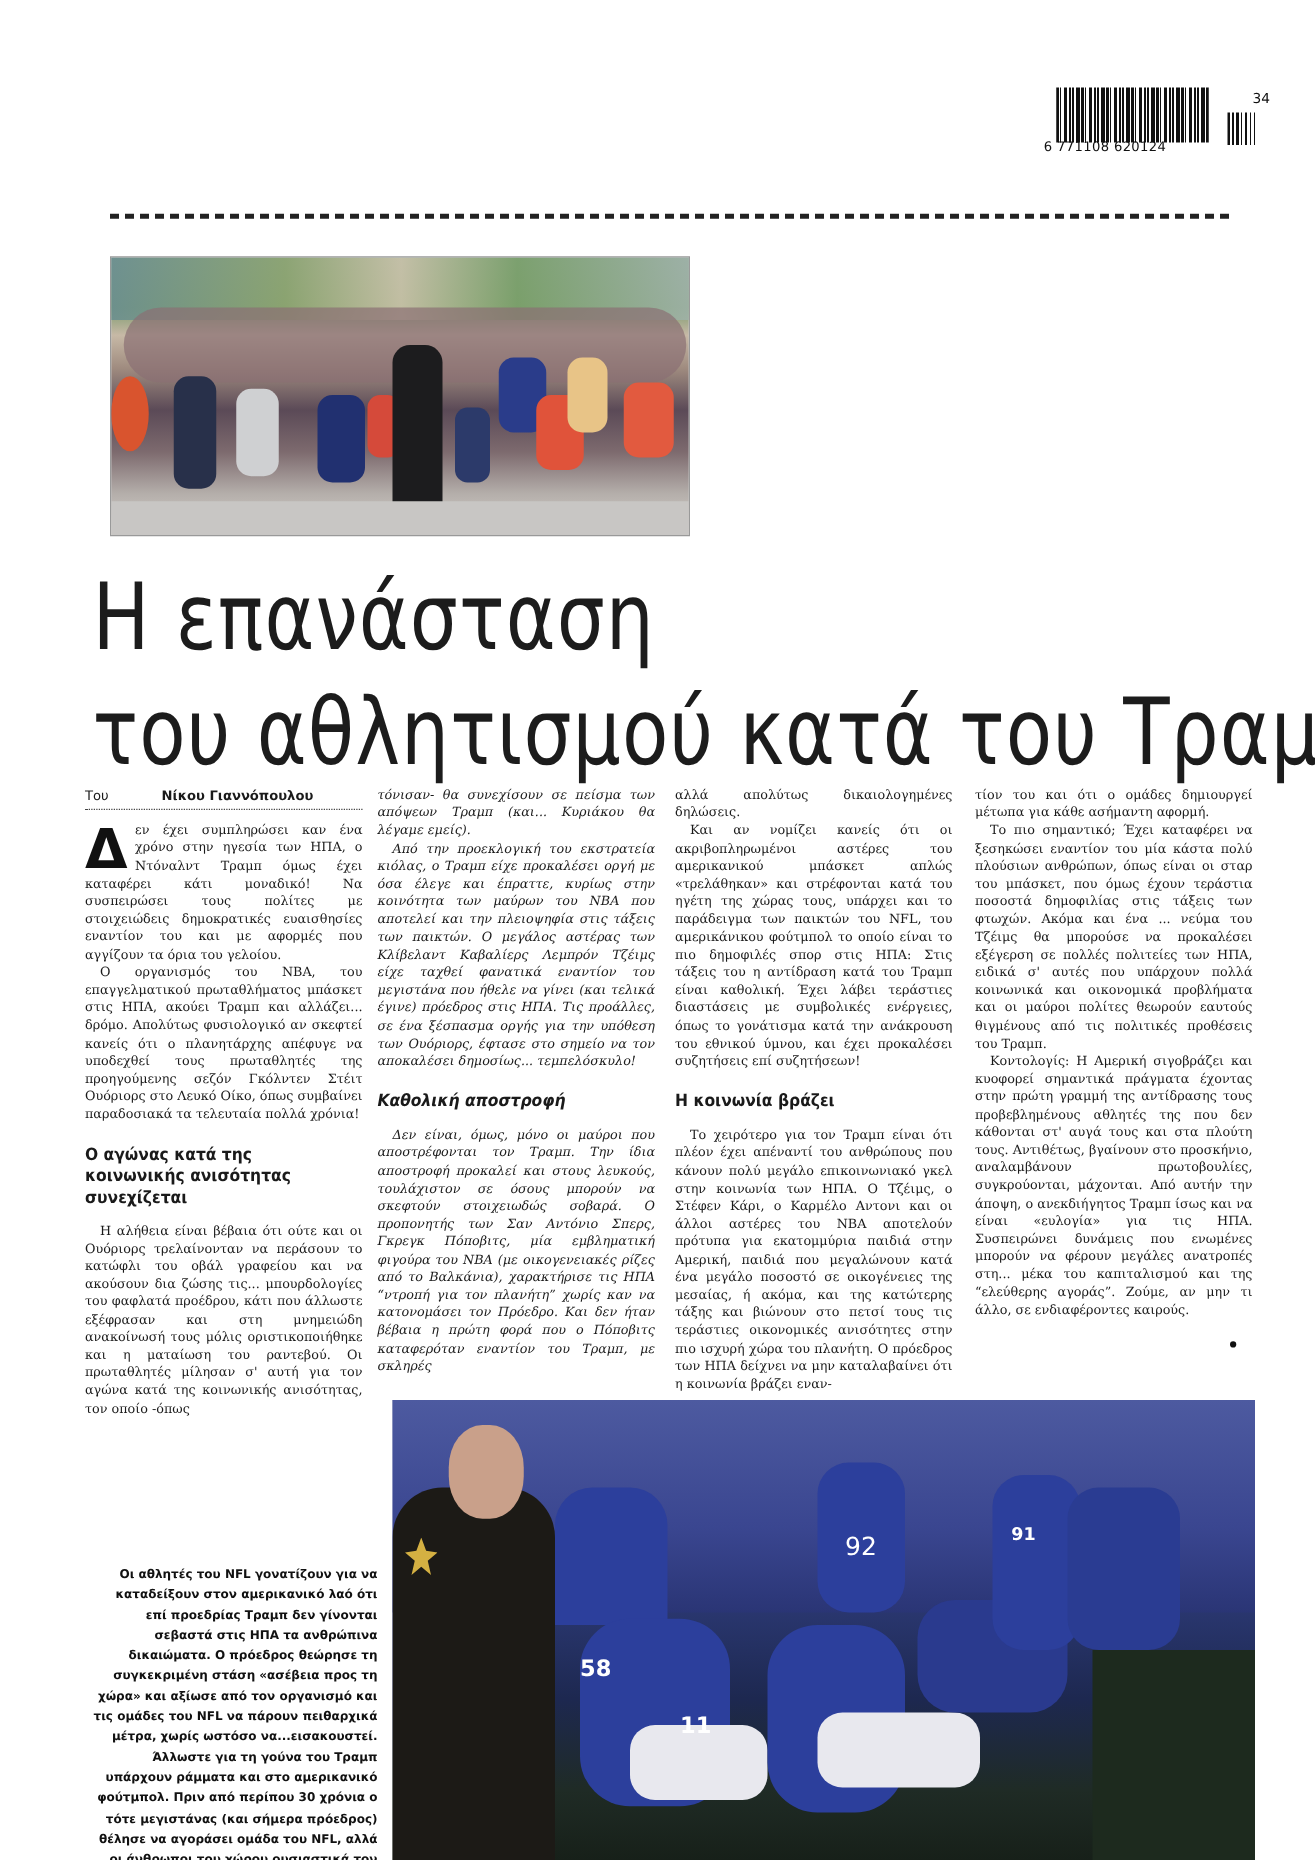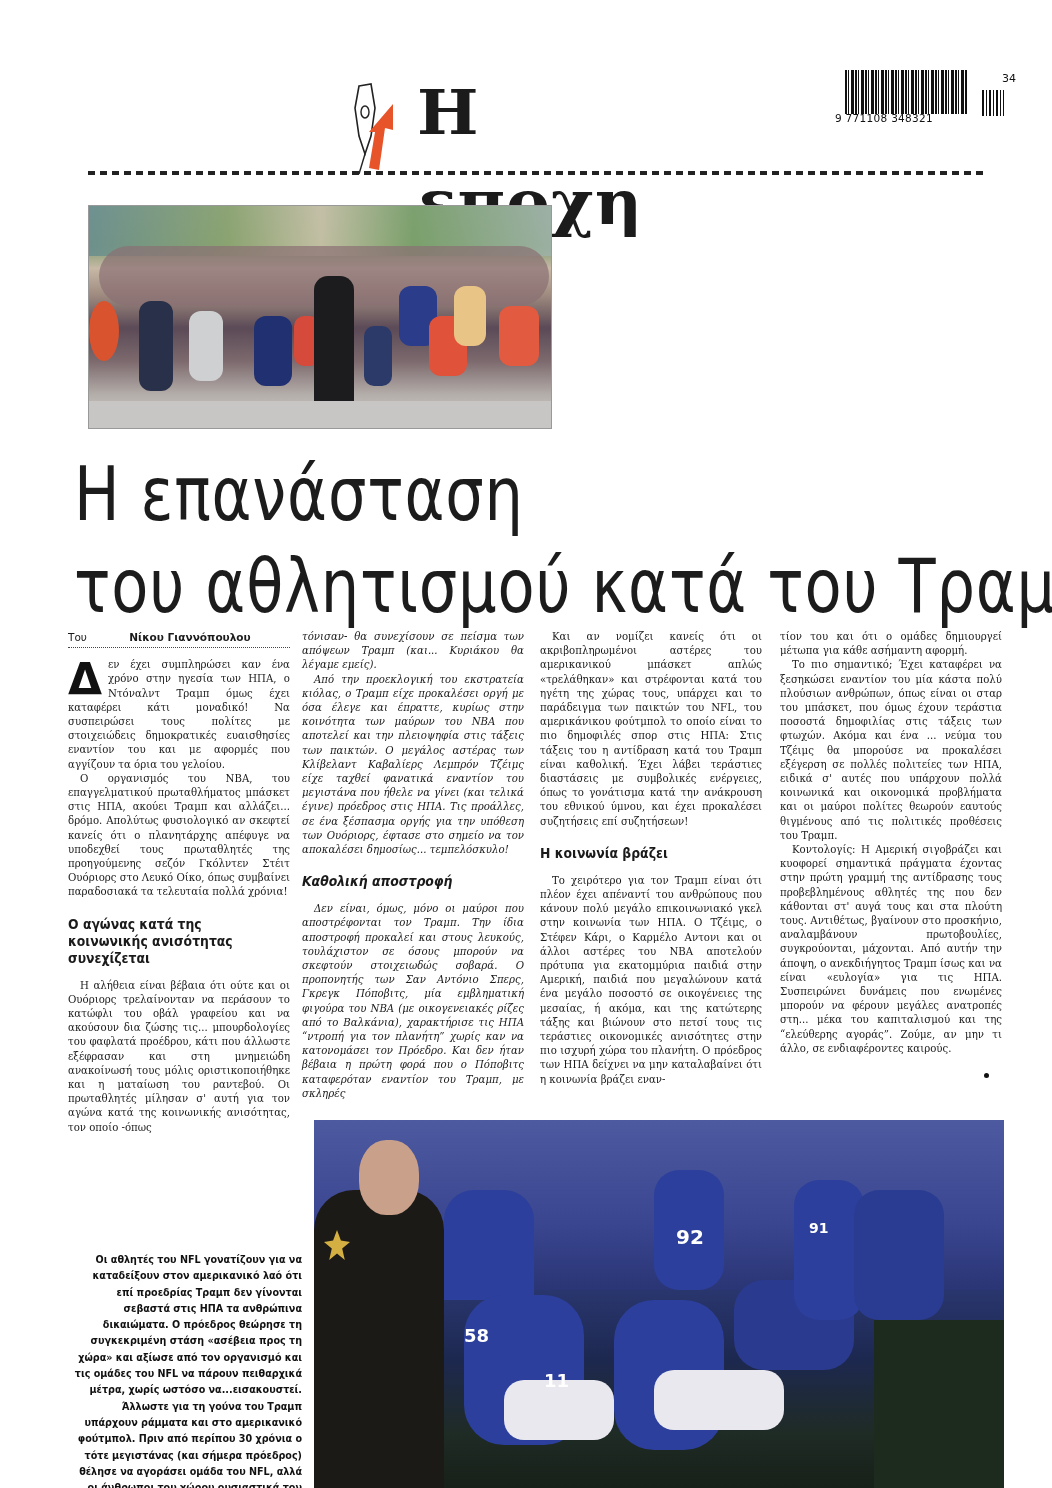--- a/index.html
+++ b/index.html
@@ -48,34 +48,25 @@
   .caption { position: absolute; left: 74px; top: 1252px; width: 228px; font-family: "DejaVu Sans", sans-serif; font-weight: bold; font-size: 9.6px; line-height: 16.3px; text-align: right; color: #111; }
   .photo-bottom { position: absolute; left: 314px; top: 1120px; width: 690px; height: 368px; overflow: hidden;
     background: linear-gradient(180deg, #3c4b8b 0%, #5360a0 20%, #2a3770 45%, #1d2850 65%, #1f2b25 85%, #172019 100%); }
   .photo-bottom .shape { position: absolute; }
   .bullet-dot { position: absolute; left: 984px; top: 1073px; width: 5px; height: 5px; border-radius: 50%; background: #111; }
 </style>
 </head>
 <body>
 
 <div class="masthead">
-  <div class="logo-wrap">
-    <svg class="logo-pen" viewBox="0 0 70 100">
-      <path d="M14 8 L26 6 L30 30 L26 58 L20 76 L14 58 L10 30 Z" fill="none" stroke="#222" stroke-width="1.6"></path>
-      <ellipse cx="20" cy="34" rx="4" ry="6" fill="none" stroke="#222" stroke-width="1.4"></ellipse>
-      <path d="M20 76 L14 96" stroke="#222" stroke-width="1.4"></path>
-      <path d="M24 90 L30 54 L24 54 L48 26 L48 52 L40 50 L34 92 Z" fill="#e8542a"></path>
-    </svg>
-    <div class="logo-text">Η εποχη</div>
-  </div>
   <div class="barcode">
     <div class="barcode-bars"></div>
     <div class="barcode-addon"></div>
     <div class="barcode-page">34</div>
-    <div class="barcode-number">9 771108 348321</div>
+    <div class="barcode-number">6 771108 620124</div>
   </div>
   <div class="dash-rule"></div>
 </div>
 
 <div class="photo-top" title="Crowd of runners and cyclists marching in a street">
   <div class="blob" style="left:0;top:0;width:464px;height:50px;border-radius:0;background:linear-gradient(90deg,#6b8f8f,#8ca470 30%,#c9c2a8 50%,#7aa06a 70%,#9fb2a8);opacity:.9"></div>
   <div class="blob" style="left:10px;top:40px;width:450px;height:60px;border-radius:30px;background:#8a6f74;opacity:.7"></div>
   <div class="blob" style="left:0;top:95px;width:30px;height:60px;background:#d9542e"></div>
   <div class="blob" style="left:50px;top:95px;width:34px;height:90px;border-radius:12px;background:#28304a"></div>
   <div class="blob" style="left:100px;top:105px;width:34px;height:70px;border-radius:12px;background:#cfd0d2"></div>
@@ -109,20 +100,21 @@
 </div>
 
 <div class="col col2">
   <p class="noindent">τόνισαν- θα συνεχίσουν σε πείσμα των απόψεων Τραμπ (και... Κυριάκου θα λέγαμε εμείς).</p>
   <p>Από την προεκλογική του εκστρατεία κιόλας, ο Τραμπ είχε προκαλέσει οργή με όσα έλεγε και έπραττε, κυρίως στην κοινότητα των μαύρων του NBA που αποτελεί και την πλειοψηφία στις τάξεις των παικτών. Ο μεγάλος αστέρας των Κλίβελαντ Καβαλίερς Λεμπρόν Τζέιμς είχε ταχθεί φανατικά εναντίον του μεγιστάνα που ήθελε να γίνει (και τελικά έγινε) πρόεδρος στις ΗΠΑ. Τις προάλλες, σε ένα ξέσπασμα οργής για την υπόθεση των Ουόριορς, έφτασε στο σημείο να τον αποκαλέσει δημοσίως... τεμπελόσκυλο!</p>
   <h3 class="subhead">Καθολική αποστροφή</h3>
   <p>Δεν είναι, όμως, μόνο οι μαύροι που αποστρέφονται τον Τραμπ. Την ίδια αποστροφή προκαλεί και στους λευκούς, τουλάχιστον σε όσους μπορούν να σκεφτούν στοιχειωδώς σοβαρά. Ο προπονητής των Σαν Αντόνιο Σπερς, Γκρεγκ Πόποβιτς, μία εμβληματική φιγούρα του NBA (με οικογενειακές ρίζες από το Βαλκάνια), χαρακτήρισε τις ΗΠΑ “ντροπή για τον πλανήτη” χωρίς καν να κατονομάσει τον Πρόεδρο. Και δεν ήταν βέβαια η πρώτη φορά που ο Πόποβιτς καταφερόταν εναντίον του Τραμπ, με σκληρές</p>
 </div>
 
 <div class="col col3">
+  <p class="noindent">αλλά απολύτως δικαιολογημένες δηλώσεις.</p>
   <p>Και αν νομίζει κανείς ότι οι ακριβοπληρωμένοι αστέρες του αμερικανικού μπάσκετ απλώς «τρελάθηκαν» και στρέφονται κατά του ηγέτη της χώρας τους, υπάρχει και το παράδειγμα των παικτών του NFL, του αμερικάνικου φούτμπολ το οποίο είναι το πιο δημοφιλές σπορ στις ΗΠΑ: Στις τάξεις του η αντίδραση κατά του Τραμπ είναι καθολική. Έχει λάβει τεράστιες διαστάσεις με συμβολικές ενέργειες, όπως το γονάτισμα κατά την ανάκρουση του εθνικού ύμνου, και έχει προκαλέσει συζητήσεις επί συζητήσεων!</p>
   <h3 class="subhead">Η κοινωνία βράζει</h3>
   <p>Το χειρότερο για τον Τραμπ είναι ότι πλέον έχει απέναντί του ανθρώπους που κάνουν πολύ μεγάλο επικοινωνιακό γκελ στην κοινωνία των ΗΠΑ. Ο Τζέιμς, ο Στέφεν Κάρι, ο Καρμέλο Αντονι και οι άλλοι αστέρες του NBA αποτελούν πρότυπα για εκατομμύρια παιδιά στην Αμερική, παιδιά που μεγαλώνουν κατά ένα μεγάλο ποσοστό σε οικογένειες της μεσαίας, ή ακόμα, και της κατώτερης τάξης και βιώνουν στο πετσί τους τις τεράστιες οικονομικές ανισότητες στην πιο ισχυρή χώρα του πλανήτη. Ο πρόεδρος των ΗΠΑ δείχνει να μην καταλαβαίνει ότι η κοινωνία βράζει εναν-</p>
 </div>
 
 <div class="col col4">
   <p class="noindent">τίον του και ότι ο ομάδες δημιουργεί μέτωπα για κάθε ασήμαντη αφορμή.</p>
   <p>Το πιο σημαντικό; Έχει καταφέρει να ξεσηκώσει εναντίον του μία κάστα πολύ πλούσιων ανθρώπων, όπως είναι οι σταρ του μπάσκετ, που όμως έχουν τεράστια ποσοστά δημοφιλίας στις τάξεις των φτωχών. Ακόμα και ένα ... νεύμα του Τζέιμς θα μπορούσε να προκαλέσει εξέγερση σε πολλές πολιτείες των ΗΠΑ, ειδικά σ' αυτές που υπάρχουν πολλά κοινωνικά και οικονομικά προβλήματα και οι μαύροι πολίτες θεωρούν εαυτούς θιγμένους από τις πολιτικές προθέσεις του Τραμπ.</p>
   <p>Κοντολογίς: Η Αμερική σιγοβράζει και κυοφορεί σημαντικά πράγματα έχοντας στην πρώτη γραμμή της αντίδρασης τους προβεβλημένους αθλητές της που δεν κάθονται στ' αυγά τους και στα πλούτη τους. Αντιθέτως, βγαίνουν στο προσκήνιο, αναλαμβάνουν πρωτοβουλίες, συγκρούονται, μάχονται. Από αυτήν την άποψη, ο ανεκδιήγητος Τραμπ ίσως και να είναι «ευλογία» για τις ΗΠΑ. Συσπειρώνει δυνάμεις που ενωμένες μπορούν να φέρουν μεγάλες ανατροπές στη... μέκα του καπιταλισμού και της “ελεύθερης αγοράς”. Ζούμε, αν μην τι άλλο, σε ενδιαφέροντες καιρούς.</p>
 </div>
@@ -144,19 +136,19 @@
   <div class="shape" style="left:420px;top:160px;width:120px;height:90px;background:#2a3a8e;border-radius:30px;"></div>
   <div class="shape" style="left:480px;top:60px;width:70px;height:140px;background:#2c3f9c;border-radius:25px;"></div>
   <div class="shape" style="left:540px;top:70px;width:90px;height:130px;background:#2a3c92;border-radius:25px;"></div>
   <div class="shape" style="left:560px;top:200px;width:130px;height:168px;background:#1d2a1e;"></div>
   <div class="shape" style="left:230px;top:250px;width:20px;height:40px;color:#fff;font-family:'DejaVu Sans',sans-serif;font-weight:bold;font-size:18px;">
     <span>11</span>
   </div>
   <div class="shape" style="left:150px;top:205px;color:#fff;font-family:'DejaVu Sans',sans-serif;font-weight:bold;font-size:18px;">
     <span>58</span>
   </div>
-  <div class="shape" style="left:362px;top:105px;color:#fff;font-family:'DejaVu Sans',sans-serif;font-weight:bold;font-size:20px;">
+  <div class="shape" style="left:362px;top:105px;color:#fff;font-family:'DejaVu Sans',sans-serif;font-weight:normal;font-size:20px;">
     <span>92</span>
   </div>
   <div class="shape" style="left:495px;top:100px;color:#fff;font-family:'DejaVu Sans',sans-serif;font-weight:bold;font-size:14px;">
     <span>91</span>
   </div>
 </div>
 
 </body></html>

